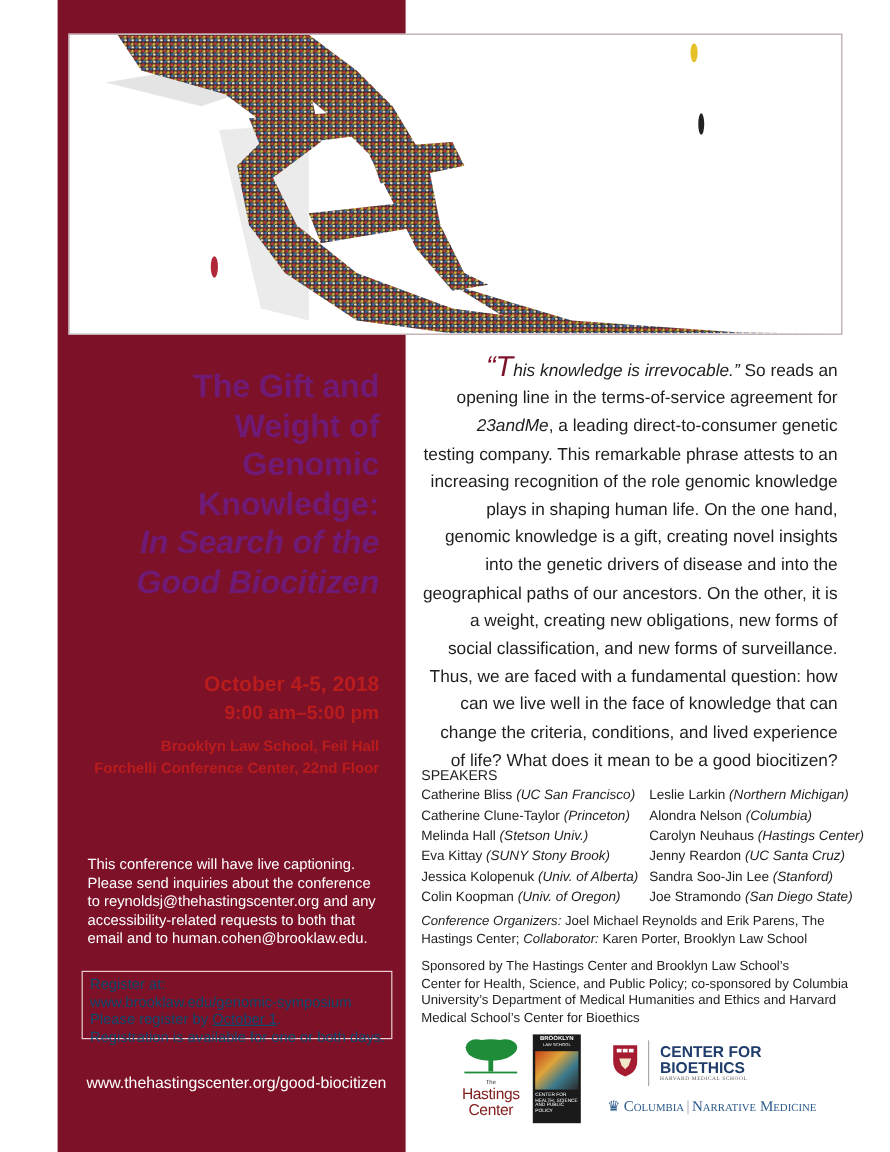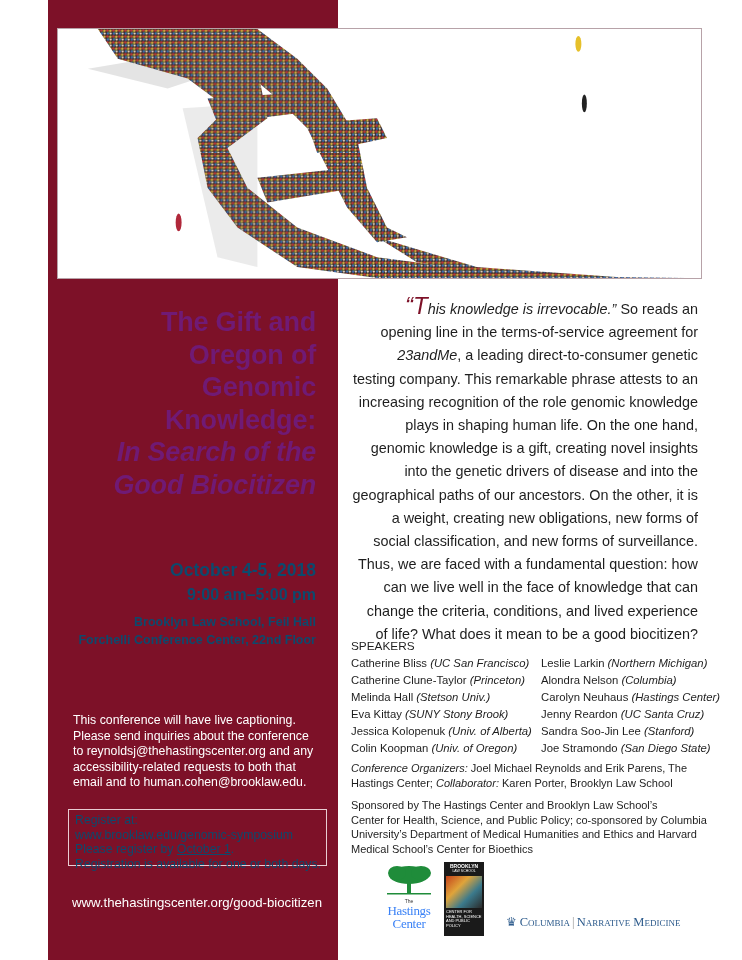--- a/index.html
+++ b/index.html
@@ -20,21 +20,21 @@
   .title-block {
     position: absolute; left: 60px; top: 306px; width: 256px;
     text-align: right; color: #701a75; font-weight: bold;
     font-size: 27px; line-height: 32.5px; letter-spacing: -0.2px;
   }
   .title-block .line { display: block; }
   .title-block .ital { font-style: italic; }
 
   .date-block {
     position: absolute; left: 60px; top: 558px; width: 256px;
-    text-align: right; color: #0c4a6e; font-weight: bold;
+    text-align: right; color: #b91c1c; font-weight: bold;
   }
   .date-block .date { font-size: 17.5px; line-height: 24px; }
   .date-block .time { font-size: 16px; line-height: 26px; }
   .date-block .venue { font-size: 12.5px; line-height: 18px; margin-top: 5px; }
 
   .access-note {
     position: absolute; left: 73px; top: 713px; width: 262px;
     color: #ffffff; font-size: 12.3px; line-height: 15.5px;
   }
   .register-box {
@@ -71,21 +71,21 @@
     font-size: 11px; line-height: 15px; color: #1e1e1e;
   }
   .sponsors {
     position: absolute; left: 351px; top: 798px; width: 365px;
     font-size: 11px; line-height: 14.5px; color: #1e1e1e;
   }
 
   .logos { position: absolute; left: 380px; top: 862px; width: 330px; height: 75px; }
   .logo-hastings { position: absolute; left: 0; top: 2px; width: 58px; height: 68px; text-align: center; }
   .logo-hastings .the { font-size: 5px; color: #333; margin-top: -2px; }
-  .logo-hastings .name { font-size: 13px; line-height: 13px; color: #3b82f6; letter-spacing: -0.3px; font-family: Liberation Serif, serif; }
+  .logo-hastings .name { font-size: 13px; line-height: 13px; color: #7f1d1d; letter-spacing: -0.3px; }
   .logo-brooklyn {
     position: absolute; left: 64px; top: 0; width: 40px; height: 74px;
     background: #1a1a1a; color: #fff; font-size: 4px; line-height: 5px; padding: 2px;
   }
   .logo-brooklyn .top { font-weight: bold; text-align: center; font-size: 5px; }
   .logo-brooklyn .art { height: 32px; margin: 2px 0; background: linear-gradient(135deg, #c4421a 0%, #e0a43a 35%, #3b7a8c 65%, #2b2b2b 100%); }
   .logo-brooklyn .bot { font-size: 4px; line-height: 4.6px; }
 
   .logo-harvard { position: absolute; left: 125px; top: 5px; width: 200px; height: 40px; }
   .logo-harvard .shield { position: absolute; left: 5px; top: 3px; width: 22px; height: 28px; }
@@ -122,21 +122,21 @@
     <path d="M150,70 L230,65 L240,85 L160,95 Z" fill="url(#crowd)"></path>
     <path d="M320,210 L420,240 L560,250 L630,251 L460,251 L360,235 Z" fill="url(#crowd)"></path>
     <ellipse cx="522" cy="15" rx="3" ry="8" fill="#e6c02a"></ellipse>
     <ellipse cx="528" cy="75" rx="2.5" ry="9" fill="#222"></ellipse>
     <ellipse cx="121" cy="195" rx="3" ry="9" fill="#b0283a"></ellipse>
   </svg>
 </div>
 
 <div class="title-block">
   <span class="line">The Gift and</span>
-  <span class="line">Oregon of</span>
+  <span class="line">Weight of</span>
   <span class="line">Genomic</span>
   <span class="line">Knowledge:</span>
   <span class="line ital">In Search of the</span>
   <span class="line ital">Good Biocitizen</span>
 </div>
 
 <div class="date-block">
   <div class="date">October 4-5, 2018</div>
   <div class="time">9:00 am–5:00 pm</div>
   <div class="venue">
@@ -213,17 +213,32 @@
     <div class="name">Center</div>
   </div>
 
   <div class="logo-brooklyn">
     <div class="top">BROOKLYN</div>
     <div class="top" style="font-weight:normal;font-size:3.5px;">LAW SCHOOL</div>
     <div class="art"></div>
     <div class="bot">CENTER FOR HEALTH, SCIENCE AND PUBLIC POLICY</div>
   </div>
 
+  <div class="logo-harvard">
+    <svg class="shield" viewBox="0 0 22 28">
+      <path d="M1,1 L21,1 L21,14 Q21,24 11,27 Q1,24 1,14 Z" fill="#a51c30"></path>
+      <rect x="4" y="4" width="4" height="3" fill="#fff"></rect>
+      <rect x="9" y="4" width="4" height="3" fill="#fff"></rect>
+      <rect x="14" y="4" width="4" height="3" fill="#fff"></rect>
+      <path d="M6,12 L16,12 L14,18 L11,21 L8,18 Z" fill="#f2e6c9"></path>
+    </svg>
+    <div class="divider"></div>
+    <div class="t1">
+      <div>CENTER FOR</div>
+      <div>BIOETHICS</div>
+    </div>
+    <div class="t2">HARVARD MEDICAL SCHOOL</div>
+  </div>
 
   <div class="logo-columbia">
     <span class="crown">♛</span><span>Columbia</span><span class="bar">|</span><span>Narrative Medicine</span>
   </div>
 </div>
 
 </body></html>

